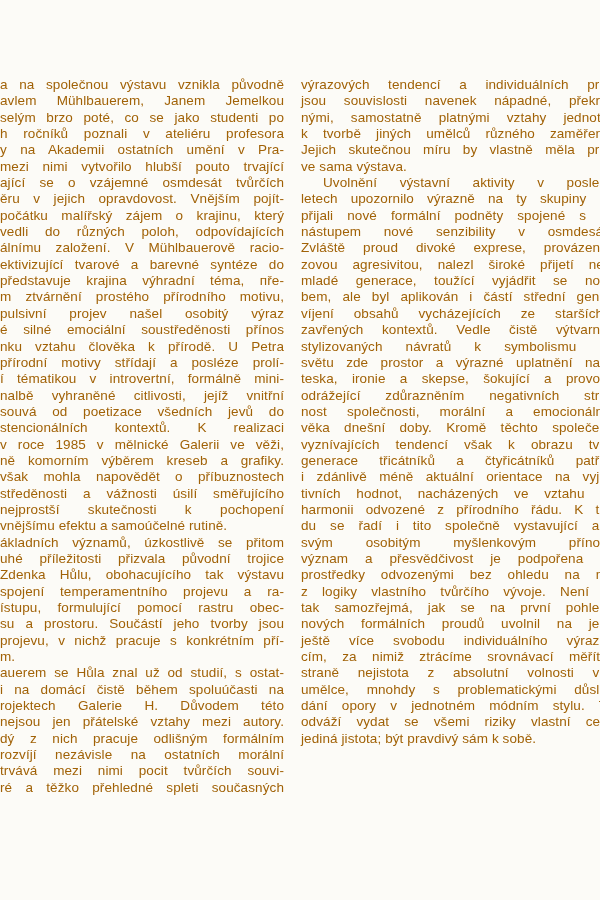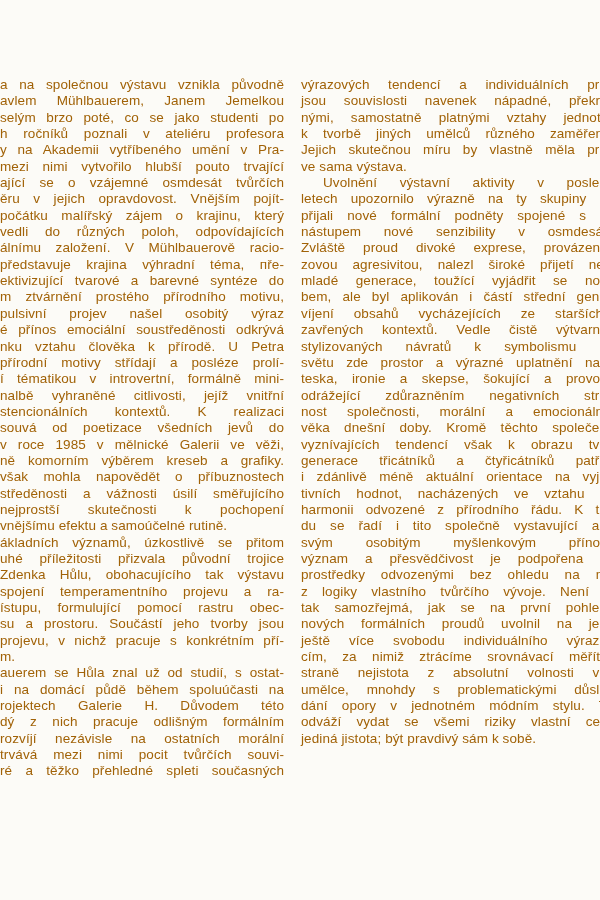--- a/index.html
+++ b/index.html
@@ -32,55 +32,56 @@
 </style>
 </head>
 <body>
 
 <div class="page" style="background: rgb(252, 251, 247); color: #a16207;">
   <div class="text-col col-left">
       <div class="line">a na společnou výstavu vznikla původně</div>
       <div class="line">avlem Mühlbauerem, Janem Jemelkou</div>
       <div class="line">selým brzo poté, co se jako studenti po</div>
       <div class="line">h ročníků poznali v ateliéru profesora</div>
-      <div class="line">y na Akademii vytříbeného umění v Pra-</div>
+      <div class="line">y na Akademii ostatních umění v Pra-</div>
       <div class="line">mezi nimi vytvořilo hlubší pouto trvající</div>
       <div class="line">ající se o vzájemné osmdesát tvůrčích</div>
       <div class="line">ěru v jejich opravdovost. Vnějším pojít-</div>
       <div class="line">počátku malířský zájem o krajinu, který</div>
       <div class="line">vedli do různých poloh, odpovídajících</div>
       <div class="line">álnímu založení. V Mühlbauerově racio-</div>
+      <div class="line">ektivizující tvarové a barevné syntéze do</div>
       <div class="line">představuje krajina výhradní téma, пře-</div>
-      <div class="line">ektivizující tvarové a barevné syntéze do</div>
       <div class="line">m ztvárnění prostého přírodního motivu,</div>
       <div class="line">pulsivní projev našel osobitý výraz</div>
-      <div class="line">é přínos emociální soustředěnosti odkrývá</div>
+      <div class="line">é silné emociální soustředěnosti přínos</div>
       <div class="line">nku vztahu člověka k přírodě. U Petra</div>
       <div class="line">přírodní motivy střídají a posléze prolí-</div>
       <div class="line">í tématikou v introvertní, formálně mini-</div>
       <div class="line">nalbě vyhraněné citlivosti, jejíž vnitřní</div>
+      <div class="line">souvá od poetizace všedních jevů do</div>
       <div class="line">stencionálních kontextů. K realizaci</div>
-      <div class="line">souvá od poetizace všedních jevů do</div>
       <div class="line">v roce 1985 v mělnické Galerii ve věži,</div>
       <div class="line">ně komorním výběrem kreseb a grafiky.</div>
       <div class="line">však mohla napovědět o příbuznostech</div>
       <div class="line">středěnosti a vážnosti úsilí směřujícího</div>
       <div class="line">nejprostší skutečnosti k pochopení</div>
       <div class="line left">vnějšímu efektu a samoúčelné rutině.</div>
       <div class="line">ákladních významů, úzkostlivě se přitom</div>
       <div class="line">uhé příležitosti přizvala původní trojice</div>
       <div class="line">Zdenka Hůlu, obohacujícího tak výstavu</div>
       <div class="line">spojení temperamentního projevu a ra-</div>
       <div class="line">ístupu, formulující pomocí rastru obec-</div>
       <div class="line">su a prostoru. Součástí jeho tvorby jsou</div>
       <div class="line">projevu, v nichž pracuje s konkrétním pří-</div>
       <div class="line left">m.</div>
       <div class="line">auerem se Hůla znal už od studií, s ostat-</div>
-      <div class="line">i na domácí půdě během spoluúčasti na</div>
+      <div class="line">i na domácí čistě během spoluúčasti na</div>
       <div class="line">rojektech Galerie H. Důvodem této</div>
+      <div class="line">nejsou jen přátelské vztahy mezi autory.</div>
       <div class="line">dý z nich pracuje odlišným formálním</div>
       <div class="line">rozvíjí nezávisle na ostatních morální</div>
       <div class="line">trvává mezi nimi pocit tvůrčích souvi-</div>
       <div class="line">ré a těžko přehledné spleti současných</div>
     </div>
   <div class="text-col col-right">
       <div class="line">výrazových tendencí a individuálních pro</div>
       <div class="line">jsou souvislosti navenek nápadné, překrý</div>
       <div class="line">nými, samostatně platnými vztahy jednotli</div>
       <div class="line">k tvorbě jiných umělců různého zaměření</div>

